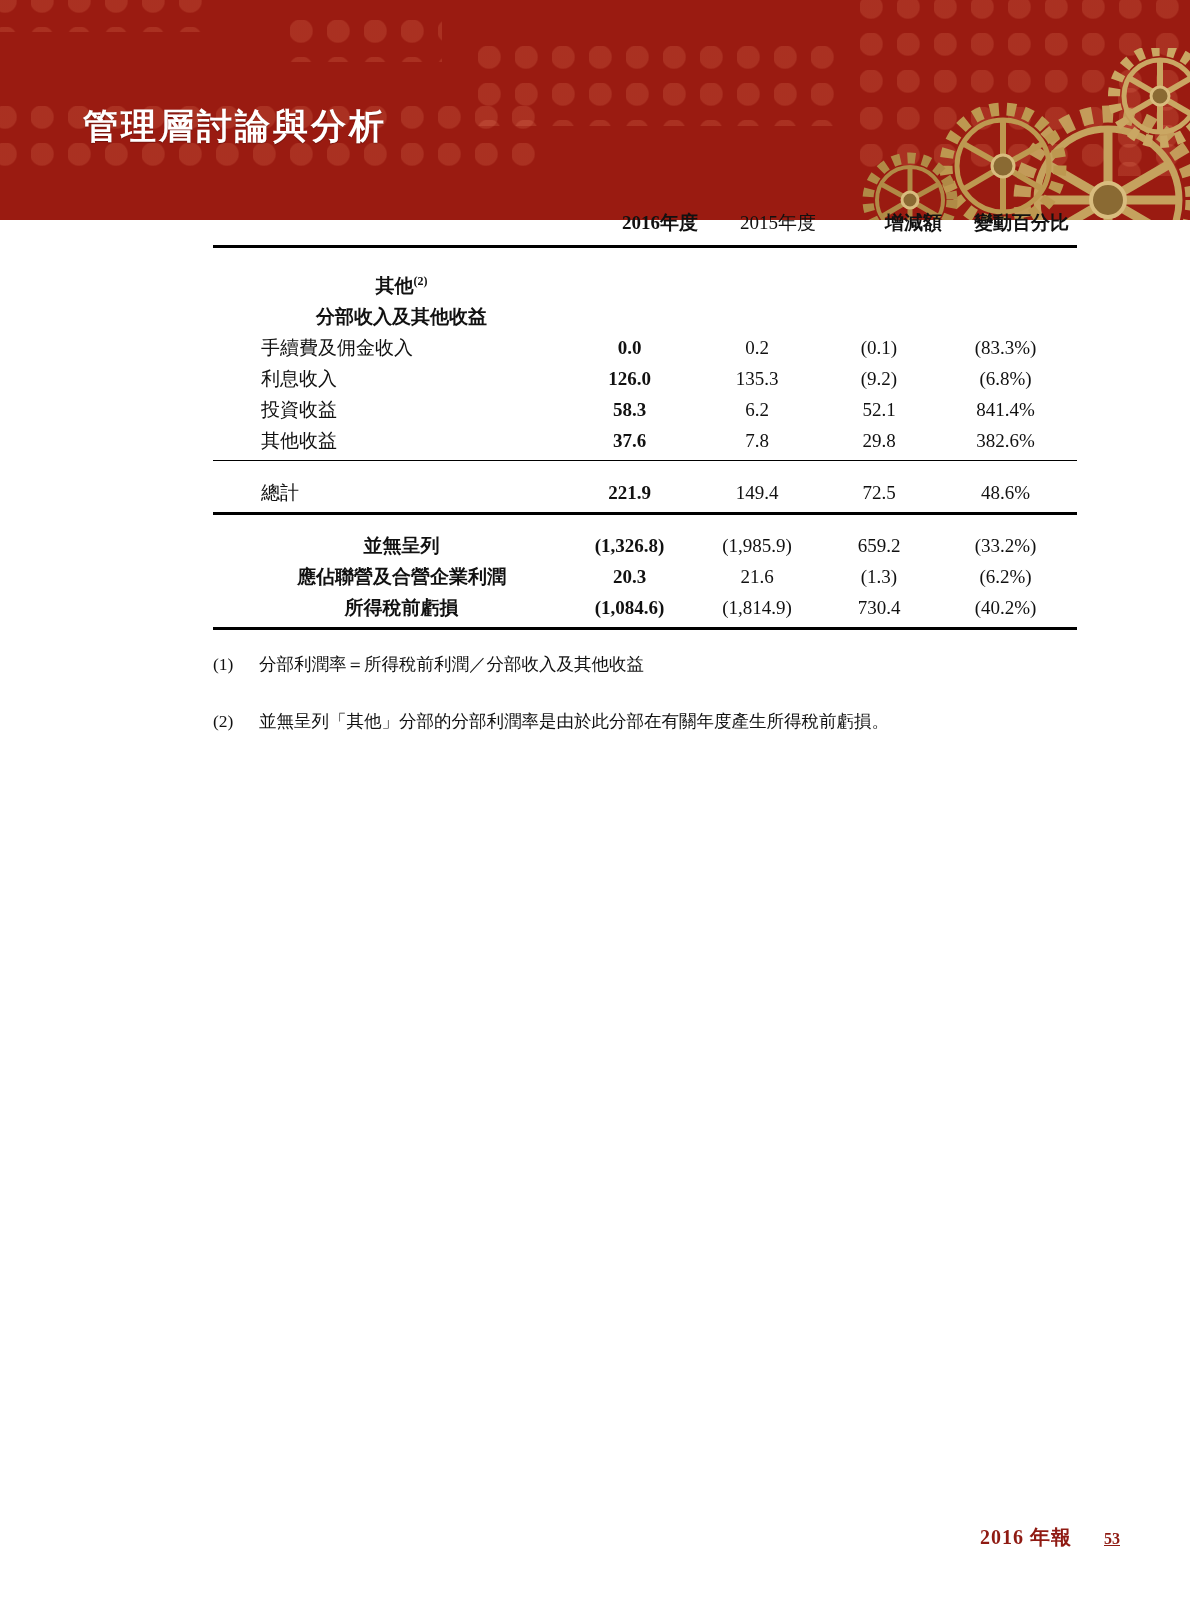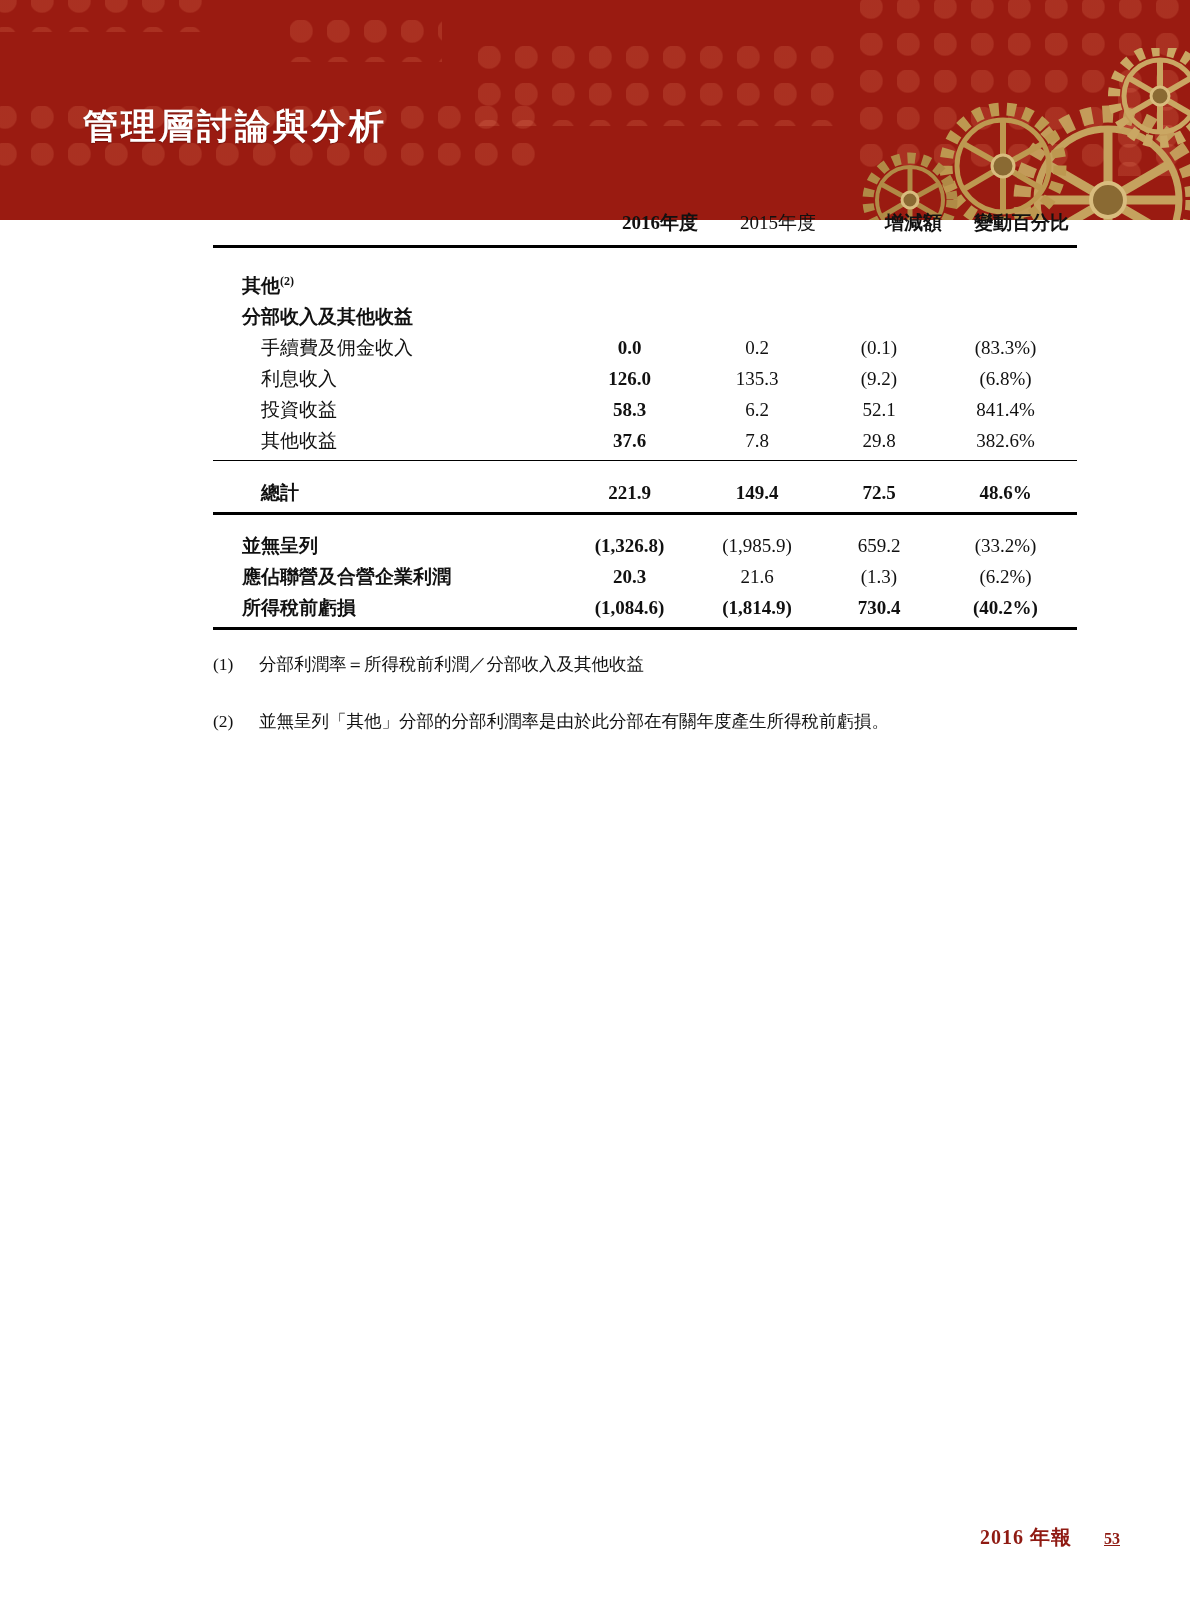--- a/index.html
+++ b/index.html
@@ -43,26 +43,26 @@
   col.c-4 { width:135px; }
   th {
     font-size:19px; text-align:right; vertical-align:bottom;
     padding:0 0 9px 0; border-bottom:3px solid #000; font-weight:normal;
   }
   th.last, td.last { padding-right:8px; }
   th .b { font-weight:bold; }
   td { font-size:19px; line-height:22px; padding:4.5px 0; vertical-align:bottom; }
   td.val { text-align:center; font-variant-numeric:tabular-nums; }
   td.v0 { font-weight:bold; }
-  tr.bold-label td.lbl { font-weight:bold; }
+  tr.bold-label td.lbl { font-weight:bold;text-align:center; }
   td.lbl.ind1 { padding-left:29px; }
   td.lbl.ind2 { padding-left:48px; }
   tbody tr.first-after-head td { padding-top:27px; }
   tr.rule-thin td  { border-bottom:1.5px solid #000; padding-bottom:8px; }
-  tr.rule-thick td { border-bottom:3px solid #000;  padding-bottom:8px;font-weight:bold; }
+  tr.rule-thick td { border-bottom:3px solid #000;  padding-bottom:8px; }
   tr.spacer td { padding:0; height:17px; border:none; }
   sup { font-size:12px; vertical-align:super; line-height:0; font-weight:bold; }
 
   
   .footnotes { position:absolute; left:213px; top:652px; width:880px; }
   .footnote { display:flex; margin-bottom:33px; font-size:17.5px; line-height:24px; }
   .footnote .num { width:46px; flex:0 0 46px; }
 
   
   .page-footer {

